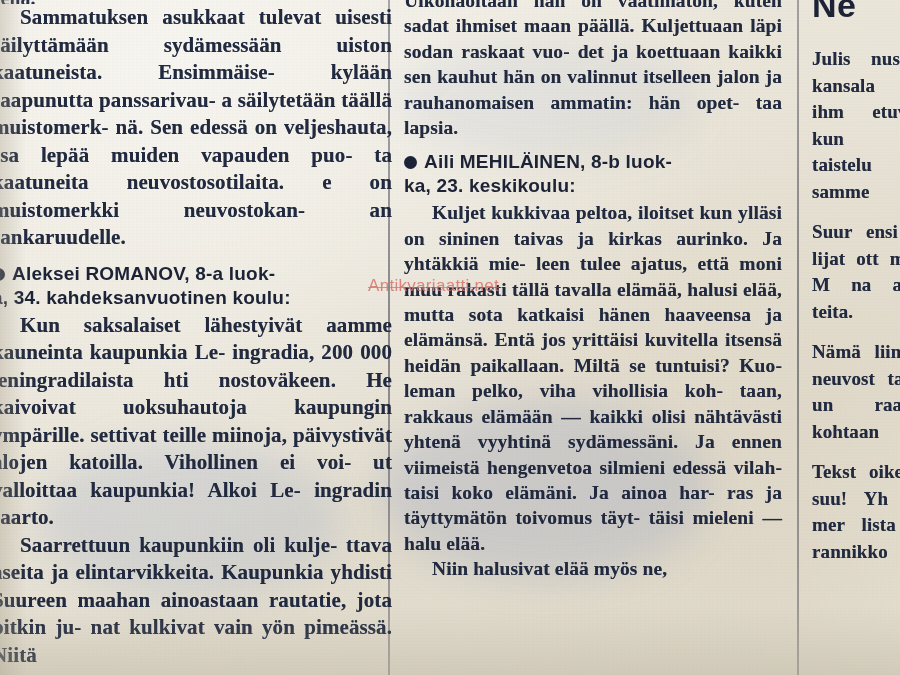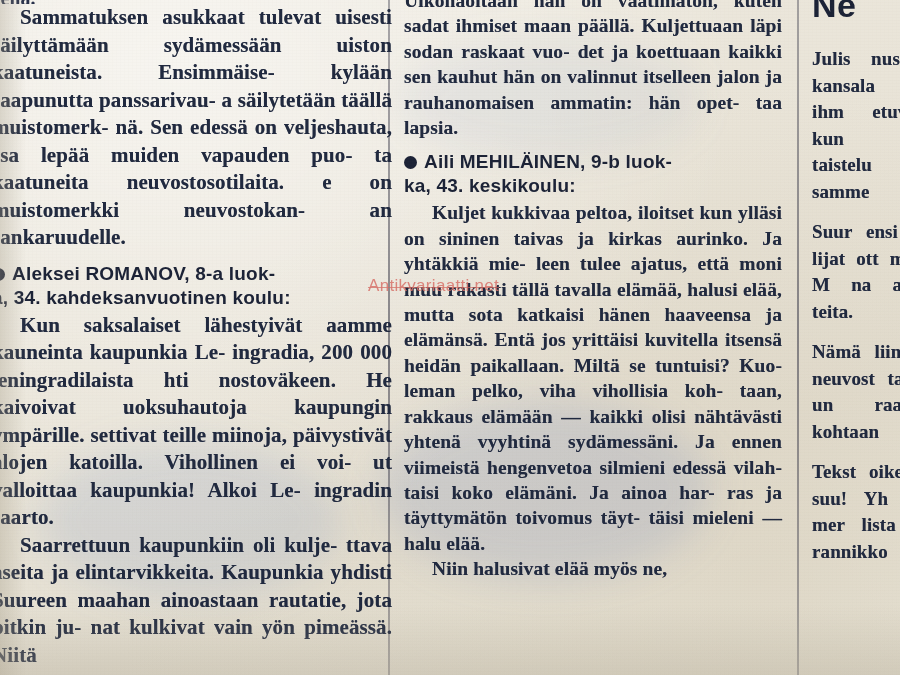--- a/index.html
+++ b/index.html
@@ -184,22 +184,22 @@
     </div>
 
     <p class="body-text indent">Kun saksalaiset lähestyivät aamme kauneinta kaupunkia Le- ingradia, 200 000 leningradilaista hti nostoväkeen. He kaivoivat uoksuhautoja kaupungin ympärille. settivat teille miinoja, päivystivät alojen katoilla. Vihollinen ei voi- ut valloittaa kaupunkia! Alkoi Le- ingradin saarto.</p>
     <p class="body-text indent">Saarrettuun kaupunkiin oli kulje- ttava aseita ja elintarvikkeita. Kaupunkia yhdisti Suureen maahan ainoastaan rautatie, jota pitkin ju- nat kulkivat vain yön pimeässä. Niitä</p>
   </div>
 
   <div class="col" id="col2">
     <p class="body-text">Ulkonäöltään hän on vaatimaton, kuten sadat ihmiset maan päällä. Kuljettuaan läpi sodan raskaat vuo- det ja koettuaan kaikki sen kauhut hän on valinnut itselleen jalon ja rauhanomaisen ammatin: hän opet- taa lapsia.</p>
 
     <div class="headline">
-      <span class="bullet"></span><span>Aili MEHILÄINEN, 9-b luok-</span>
-      <div>ka, 43. keskikoulu:</div>
+      <span class="bullet"></span><span>Aili MEHILÄINEN, 8-b luok-</span>
+      <div>ka, 23. keskikoulu:</div>
     </div>
 
     <p class="body-text indent">Kuljet kukkivaa peltoa, iloitset kun ylläsi on sininen taivas ja kirkas aurinko. Ja yhtäkkiä mie- leen tulee ajatus, että moni muu rakasti tällä tavalla elämää, halusi elää, mutta sota katkaisi hänen haaveensa ja elämänsä. Entä jos yrittäisi kuvitella itsensä heidän paikallaan. Miltä se tuntuisi? Kuo- leman pelko, viha vihollisia koh- taan, rakkaus elämään — kaikki olisi nähtävästi yhtenä vyyhtinä sydämessäni. Ja ennen viimeistä hengenvetoa silmieni edessä vilah- taisi koko elämäni. Ja ainoa har- ras ja täyttymätön toivomus täyt- täisi mieleni — halu elää.</p>
     <p class="body-text indent">Niin halusivat elää myös ne,</p>
   </div>
 
   <div class="col" id="col3">
     <div class="bigname">Ne</div>
     <p class="body-text" style="margin-top:22px;">Julis nustetu kansala lut ihm etuvart kun Ne taistelu samme</p>
     <p class="body-text" style="margin-top:14px;">Suur ensi pä lijat ott miin. M na anke teita.</p>

